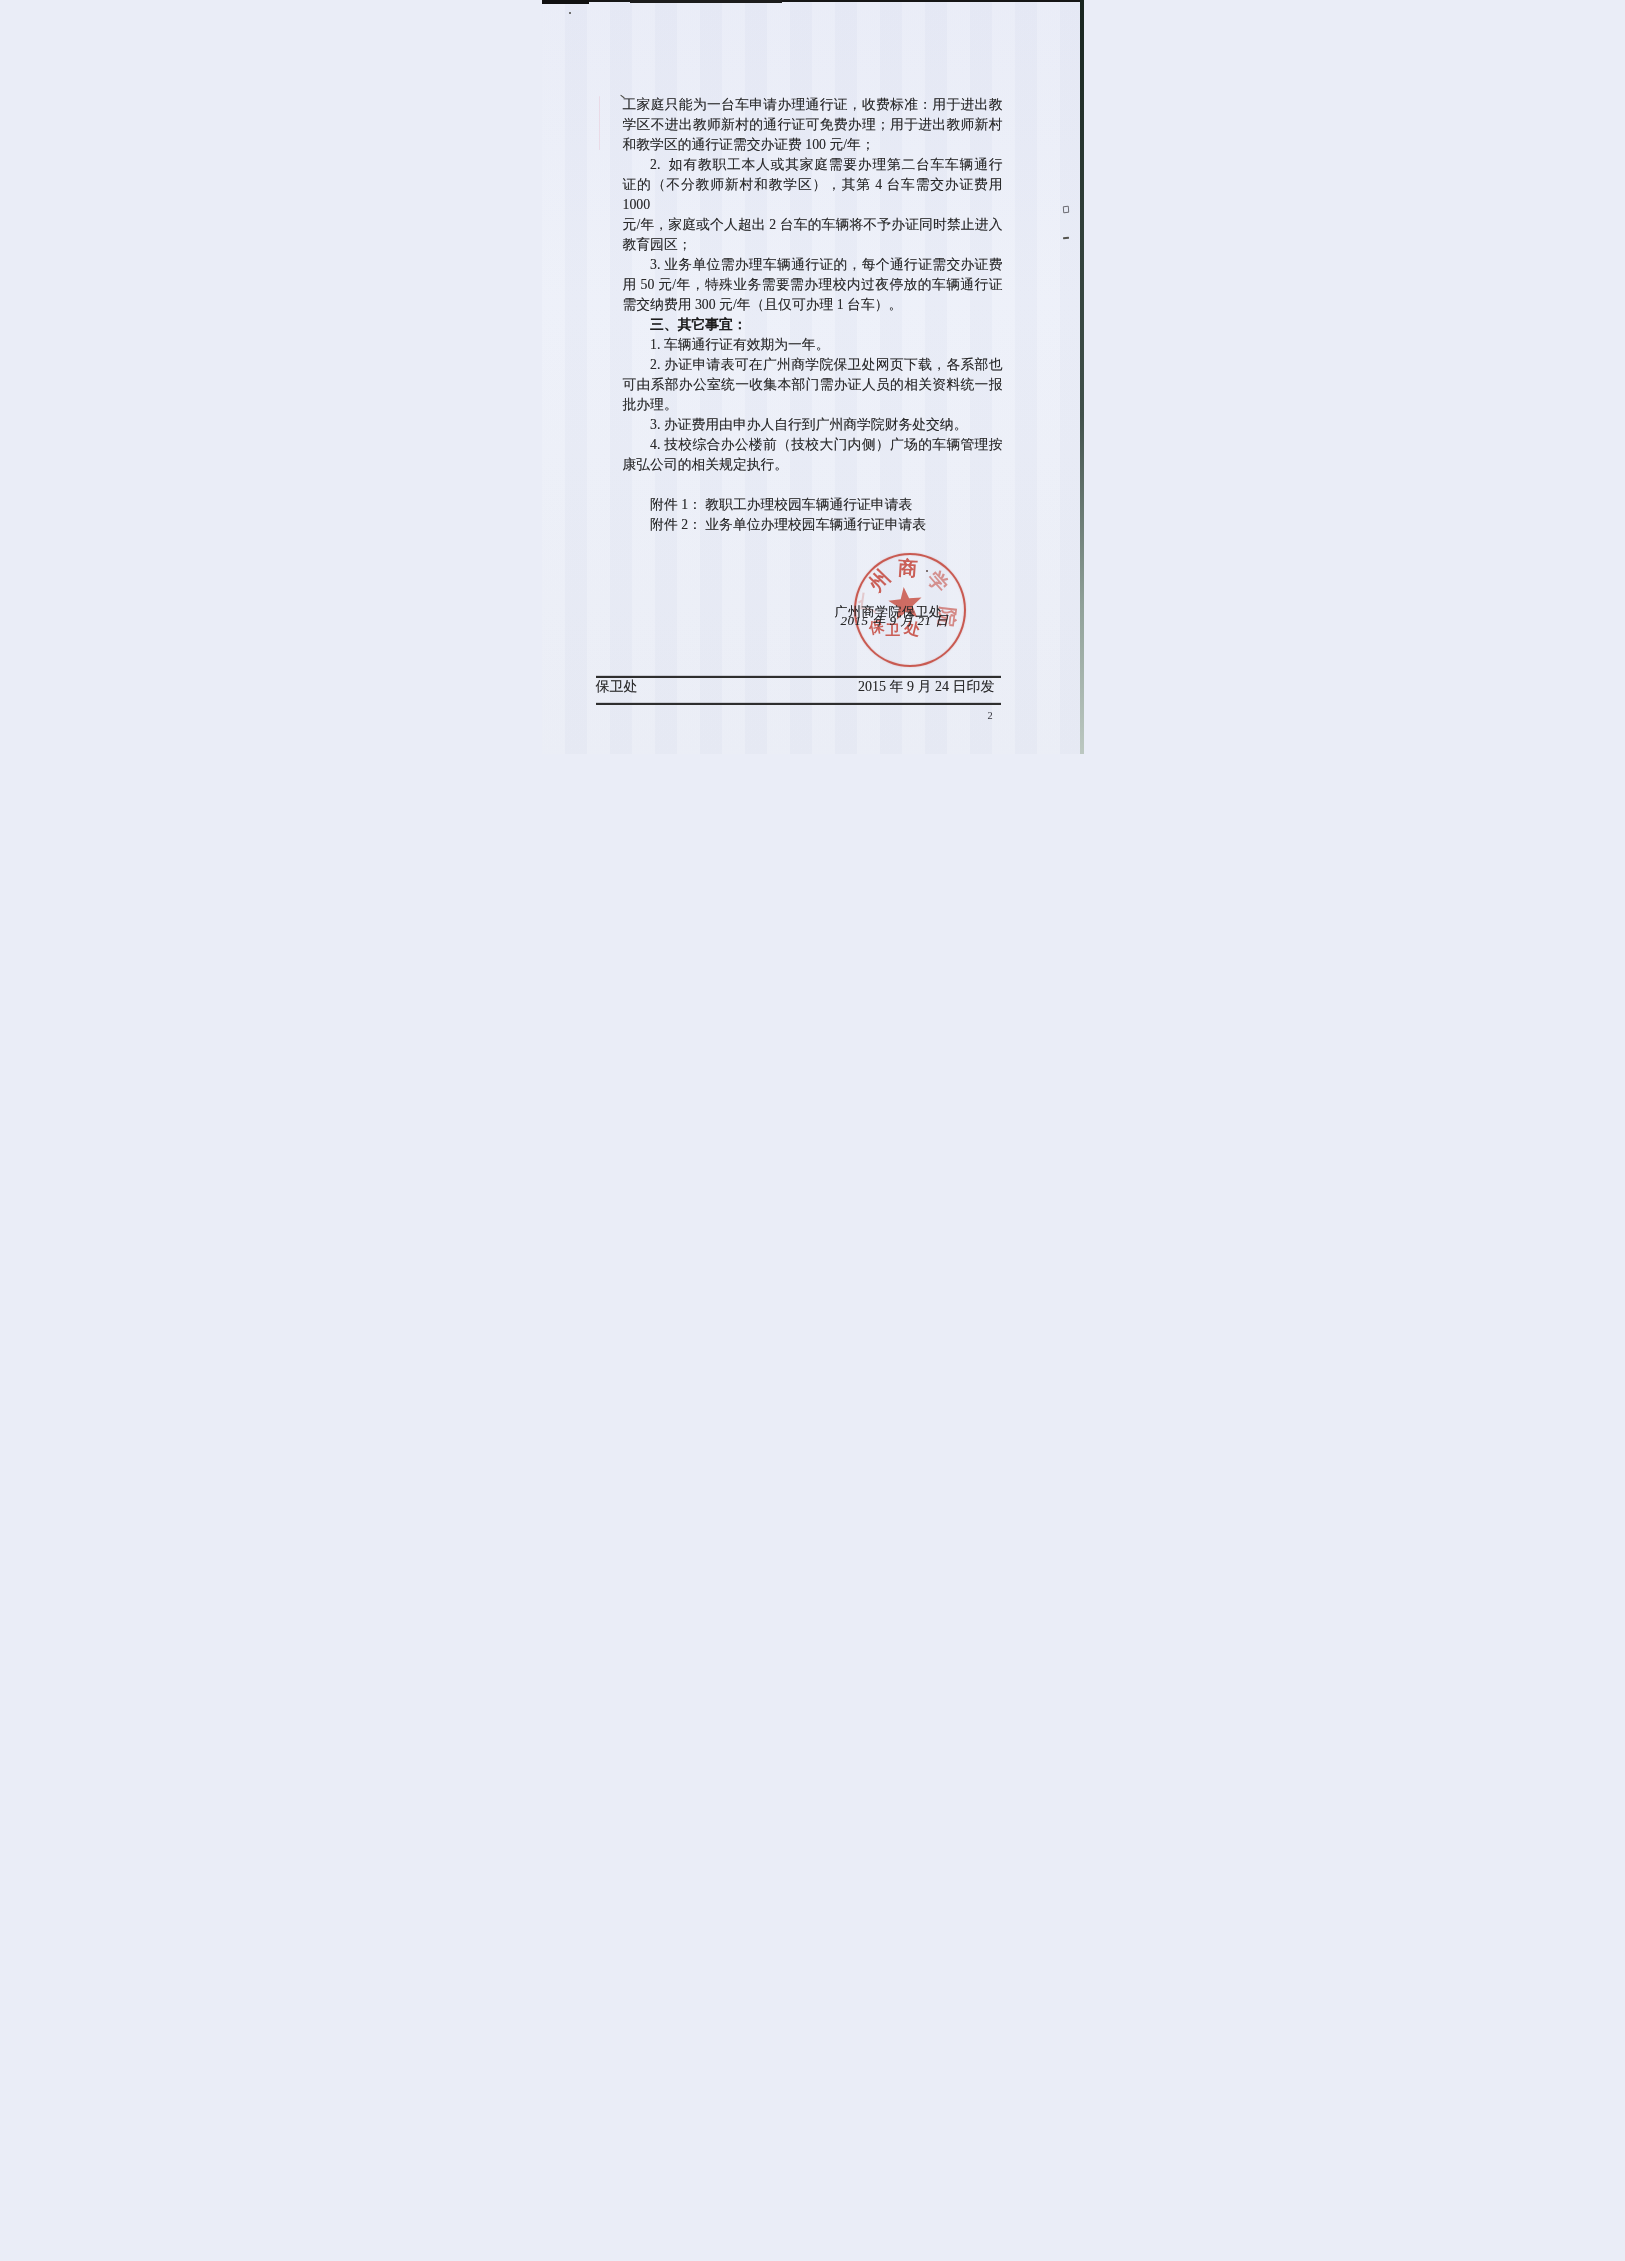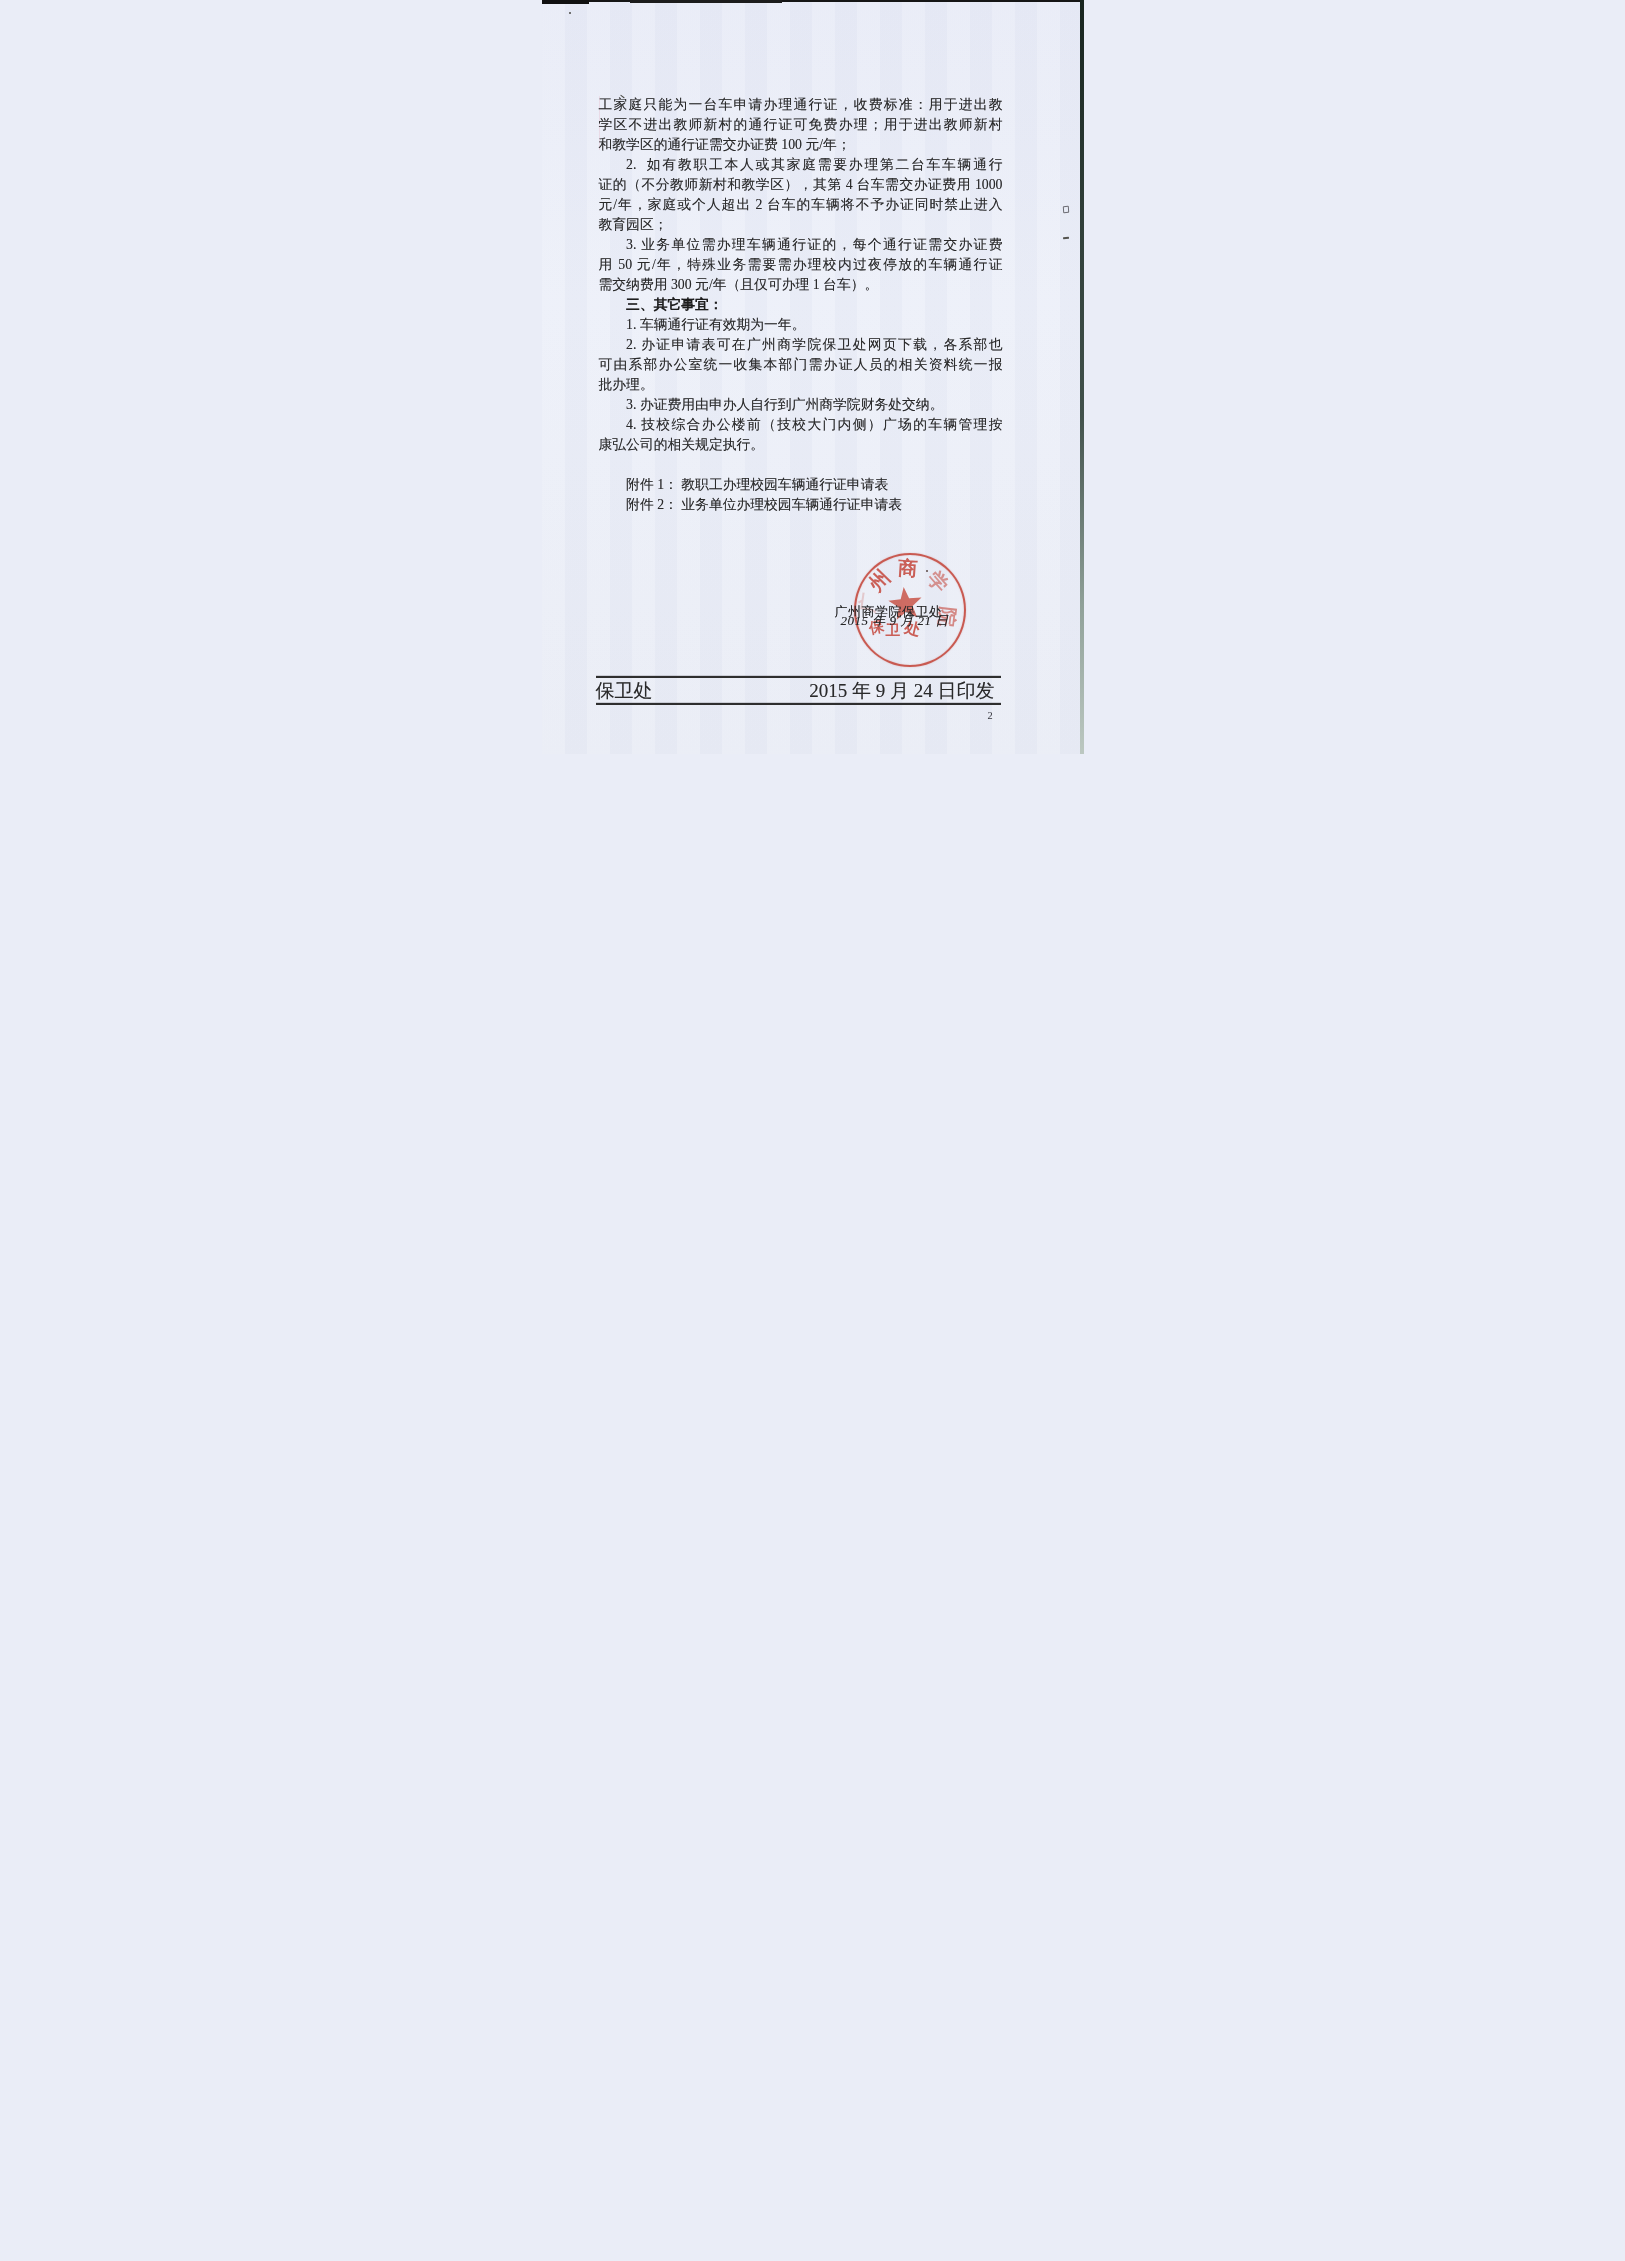--- a/index.html
+++ b/index.html
@@ -25,21 +25,21 @@
   .speck.hollow{background:transparent;border:1px solid #6a6a72;border-radius:1px;}
   .pink-streak{position:absolute;left:57px;top:96px;width:1.5px;height:54px;
     background:rgba(226,120,140,0.16);border-radius:1px;}
 
   
   .body-text{
     position:absolute;left:57px;top:95px;width:404px;
     font-size:13.8px;line-height:20px;
     text-shadow:0 0 0.5px rgba(55,55,65,0.45);
   }
-  .bline{white-space:pre-wrap;text-align:justify;}
+  .bline{white-space:pre-wrap;text-align:justify;margin-left:24px;}
   .bline.full{text-align-last:justify;}
   .bline.ind{text-indent:2em;}
   .bline.hei{font-weight:700;color:#1d1d1d;font-family:Liberation Sans, sans-serif;}
   .spacer{height:20px;}
 
   
   .seal{position:absolute;left:0;top:0;z-index:2;}
   .seal-ring{
     position:absolute;left:312px;top:553px;width:108px;height:110px;
     border:2.9px solid rgba(196,70,58,0.88);border-radius:50%;
@@ -62,21 +62,21 @@
   .sig-org{left:293px;top:603px;}
   .sig-date{left:299px;top:612px;font-style:italic;}
 
   
   .frule{position:absolute;left:54px;width:405px;height:1.5px;background:#2e2e2e;
     box-shadow:0 -1px 0 rgba(90,90,100,0.22);}
   .frule1{top:676px;}
   .frule2{top:703px;}
   .footer-row{position:absolute;left:54px;top:678px;width:399px;height:15.7px;
     display:flex;justify-content:space-between;align-items:flex-start;
-    font-size:19px;color:#2a2a2a;text-shadow:0 0 0.5px rgba(55,55,65,0.4);}
+    font-size:14px;color:#2a2a2a;text-shadow:0 0 0.5px rgba(55,55,65,0.4);}
   .page-num{position:absolute;left:446px;top:710px;font-size:10.3px;color:#33333a;}
 </style>
 </head>
 <body>
 
 <div class="page">
 
   <div class="top-bar"></div>
   <div class="top-bar-notch"></div>
   <div class="top-bar-seg"></div>

